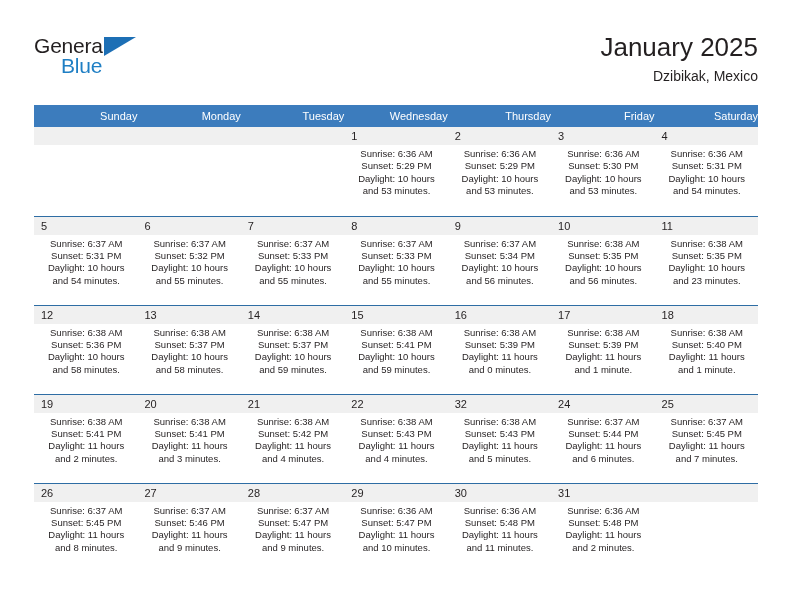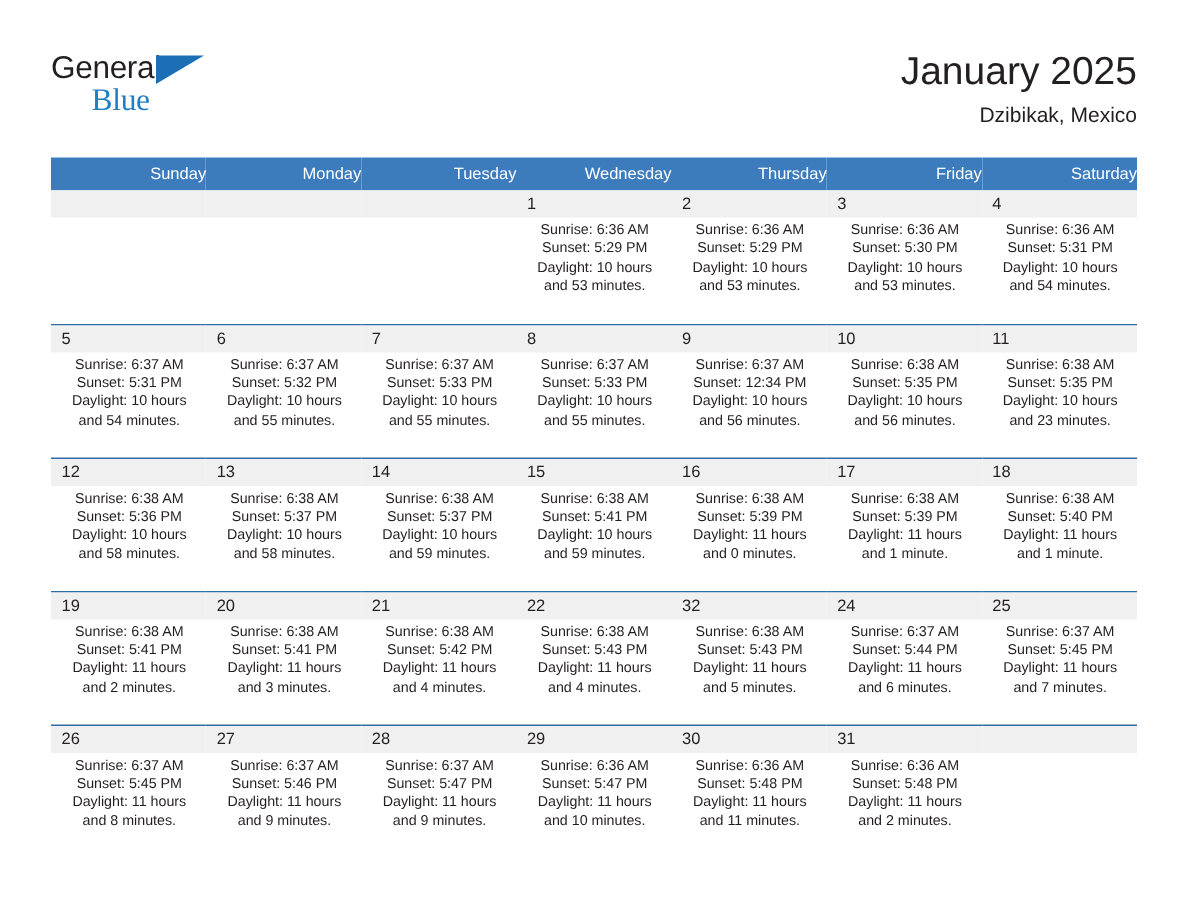--- a/index.html
+++ b/index.html
@@ -48,21 +48,20 @@
     line-height: 24px;
   }
   .brand-blue {
     position: absolute;
     left: 27px;
     top: 20px;
     font-size: 21px;
     letter-spacing: -0.2px;
     color: #1f7fc4;
     line-height: 24px;
-    font-family: Liberation Serif, serif;
   }
   .brand-tri {
     position: absolute;
     left: 70px;
     top: 3px;
     width: 0;
     height: 0;
     border-left: 32px solid #1d6fb5;
     border-bottom: 19px solid transparent;
   }
@@ -284,21 +283,21 @@
                 <div>Daylight: 10 hours</div>
                 <div>and 55 minutes.</div>
               </div>
             </div>
           </td>
           <td class="">
             <div class="cell-inner">
               <div class="daynum-band">9</div>
               <div class="cell-body">
                 <div>Sunrise: 6:37 AM</div>
-                <div>Sunset: 12:34 PM</div>
+                <div>Sunset: 5:34 PM</div>
                 <div>Daylight: 10 hours</div>
                 <div>and 56 minutes.</div>
               </div>
             </div>
           </td>
           <td class="">
             <div class="cell-inner">
               <div class="daynum-band">10</div>
               <div class="cell-body">
                 <div>Sunrise: 6:38 AM</div>

